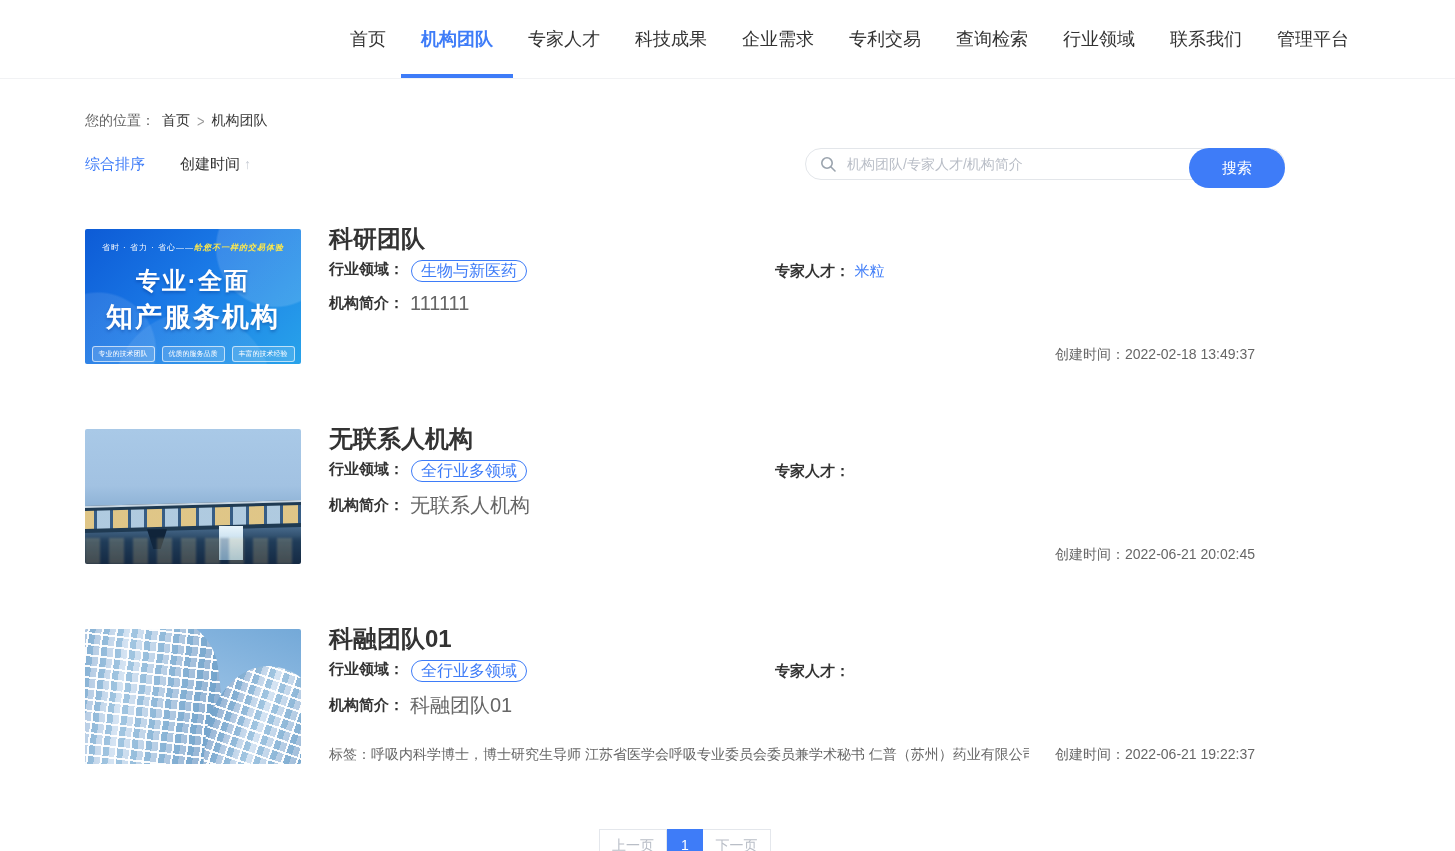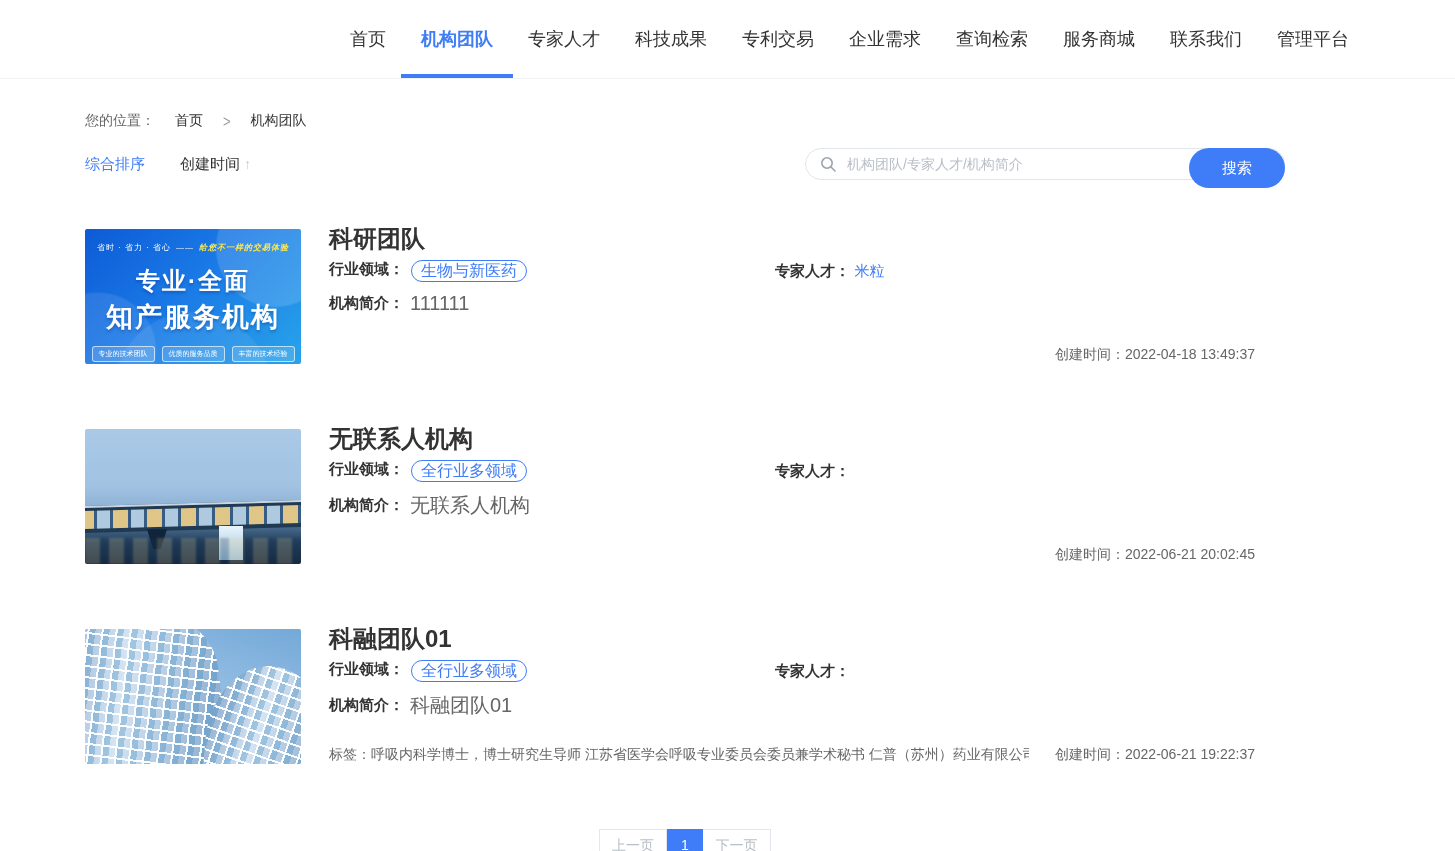--- a/index.html
+++ b/index.html
@@ -10,21 +10,21 @@
     font-family:"Liberation Sans","DejaVu Sans",sans-serif;color:var(--dark);
   }
   
   .header{height:79px;background:#fff;border-bottom:1px solid #f1f2f4;}
   .nav{display:flex;gap:35px;height:100%;align-items:stretch;padding-left:350px;}
   .nav-item{position:relative;display:flex;align-items:center;font-size:18px;color:var(--dark);cursor:pointer;white-space:nowrap;}
   .nav-item.active{color:var(--accent);font-weight:700;}
   .nav-item.active::after{content:"";position:absolute;left:-20px;right:-20px;bottom:0;height:4px;background:var(--accent);}
   
   .content{width:1200px;margin-left:85px;}
-  .breadcrumb{margin-top:33px;font-size:14px;color:var(--muted);display:flex;align-items:center;gap:20px;}
+  .breadcrumb{margin-top:33px;font-size:14px;color:var(--muted);display:flex;align-items:center;gap:7px;}
   .breadcrumb .crumb-link{color:#333;cursor:pointer;}
   .breadcrumb .sep{color:#999;font-size:13px;transform:scaleY(1.25);display:inline-block;}
   .toolbar{margin-top:14px;display:flex;justify-content:space-between;align-items:center;height:40px;}
   .sorts{display:flex;gap:35px;align-items:center;font-size:15px;}
   .sort-item{cursor:pointer;color:var(--dark);display:flex;align-items:center;gap:4px;}
   .sort-item.active{color:var(--accent);}
   .sort-arrow{color:#c8ccd4;font-weight:700;font-size:14px;}
   .searchbar{position:relative;width:480px;height:32px;border:1px solid #e3e6ea;border-radius:20px;display:flex;align-items:center;padding:0 100px 0 14px;background:#fff;}
   .searchbar input{border:none;outline:none;flex:1;font-size:14px;color:#333;background:transparent;font-family:inherit;}
   .searchbar input::placeholder{color:var(--light);}
@@ -51,21 +51,21 @@
   .page-btn{min-width:68px;height:32px;line-height:30px;text-align:center;border:1px solid #e4e7ec;background:#fff;color:var(--light);font-size:14px;cursor:pointer;}
   .page-btn.next{border-left:none;}
   .page-cur{width:36px;height:32px;line-height:32px;text-align:center;background:var(--accent);color:#fff;font-size:14px;cursor:pointer;}
   
   .thumb-banner{background:linear-gradient(135deg,#0d5bd6 0%,#1a79e6 45%,#28a3ea 100%);text-align:center;color:#fff;}
   .banner-rings{position:absolute;inset:0;background:
     radial-gradient(circle at 88% 14%, rgba(255,255,255,.14) 0 26%, transparent 27%),
     radial-gradient(circle at 6% 90%, rgba(255,255,255,.10) 0 24%, transparent 25%),
     radial-gradient(circle at 50% 120%, rgba(255,255,255,.08) 0 40%, transparent 41%);}
   .banner-inner{position:relative;padding-top:13px;}
-  .banner-tagline{font-size:8px;letter-spacing:1px;display:flex;justify-content:center;gap:5px;align-items:center;}
+  .banner-tagline{font-size:8px;letter-spacing:1px;display:flex;justify-content:center;align-items:center;}
   .banner-tagline .yellow{color:#ffe94a;font-style:italic;font-weight:700;}
   .banner-title1{font-size:24px;font-weight:700;margin-top:12px;letter-spacing:2px;text-shadow:0 2px 3px rgba(0,40,120,.35);}
   .banner-title2{font-size:27px;font-weight:700;margin-top:2px;letter-spacing:2px;text-shadow:0 2px 3px rgba(0,40,120,.35);}
   .banner-badges{display:flex;justify-content:center;gap:7px;margin-top:11px;}
   .banner-badge{font-size:7px;border:1px solid rgba(255,255,255,.65);background:rgba(255,255,255,.14);border-radius:3px;padding:2px 6px;white-space:nowrap;}
   
   .thumb-dusk{background:linear-gradient(180deg,#a9c9e7 0%,#a2c2e2 42%,#90b4d7 56%,#4a6c8e 72%,#23405c 84%,#152840 100%);}
   .dusk-building{position:absolute;left:-8px;right:-8px;top:55%;height:27px;background:#1f3a52;transform:rotate(-1.6deg);border-top:2px solid rgba(230,242,252,.85);}
   .dusk-building::before{content:"";position:absolute;inset:3px 2px 4px 2px;background:repeating-linear-gradient(90deg,#f0d28c 0 15px,#39608a 15px 18px,#bcd7ec 18px 31px,#39608a 31px 34px);opacity:.92;}
   .dusk-pillar{position:absolute;left:62px;top:calc(55% + 26px);width:20px;height:20px;background:#10243a;clip-path:polygon(0 0,100% 0,68% 100%,32% 100%);}
@@ -83,24 +83,24 @@
 </style>
 </head>
 <body>
 
 <div class="header">
   <div class="nav">
     <div class="nav-item">首页</div>
     <div class="nav-item active">机构团队</div>
     <div class="nav-item">专家人才</div>
     <div class="nav-item">科技成果</div>
+    <div class="nav-item">企业需求</div>
     <div class="nav-item">专利交易</div>
-    <div class="nav-item">企业需求</div>
     <div class="nav-item">查询检索</div>
-    <div class="nav-item">服务商城</div>
+    <div class="nav-item">行业领域</div>
     <div class="nav-item">联系我们</div>
     <div class="nav-item">管理平台</div>
   </div>
 </div>
 
 <div class="content">
 
   <div class="breadcrumb">
     <span>您的位置：</span>
     <span class="crumb-link">首页</span>
@@ -160,21 +160,21 @@
             <span class="expert-link">米粒</span>
           </div>
         </div>
         <div class="intro-row">
           <span class="lbl">机构简介：</span>
           <span class="val">111111</span>
         </div>
         <div class="info-bottom">
           <span class="tags-line"></span>
           <span class="created">
-            <span>创建时间：</span><span>2022-04-18 13:49:37</span>
+            <span>创建时间：</span><span>2022-02-18 13:49:37</span>
           </span>
         </div>
       </div>
     </div>
 
     <div class="card">
       <div class="thumb thumb-dusk">
         <div class="dusk-building"></div>
         <div class="dusk-pillar"></div>
         <div class="dusk-core"></div>

